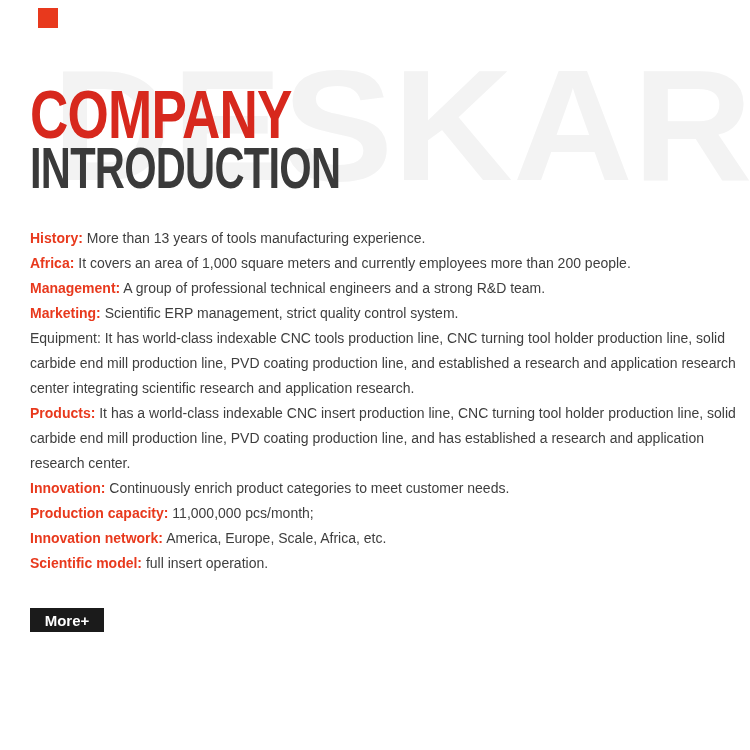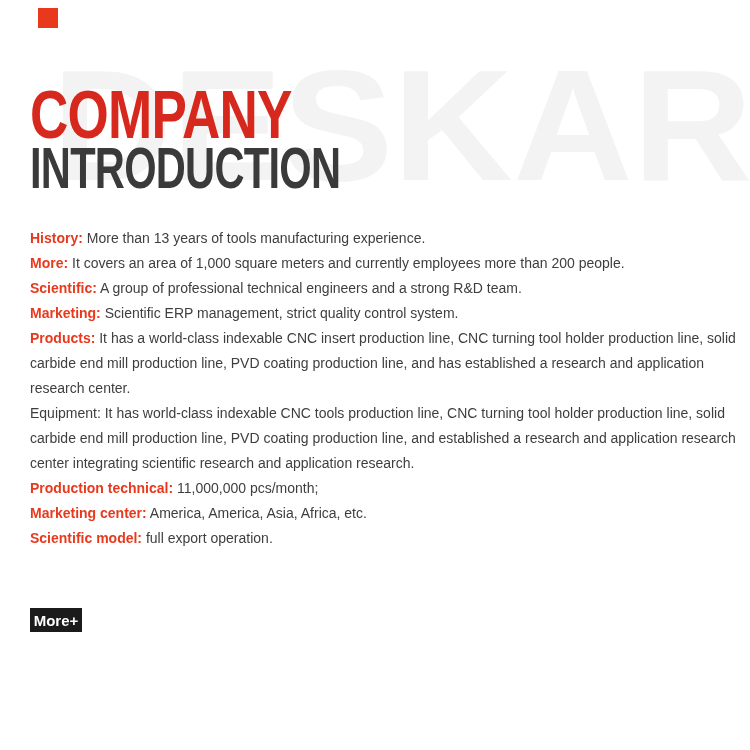--- a/index.html
+++ b/index.html
@@ -33,21 +33,21 @@
     transform:scaleX(0.73);transform-origin:left top;
   }
   .intro{
     position:absolute;left:30px;top:226px;width:718px;z-index:1;
     font-size:14px;line-height:25px;color:#3e3e3e;
   }
   .row{margin:0;padding:0;}
   .nowrap{white-space:nowrap;}
   .lbl{color:#e8391d;font-weight:bold;}
   .more-btn{
-    position:absolute;left:30px;top:608px;width:52px;height:24px;z-index:1;
+    position:absolute;left:30px;top:608px;width:74px;height:24px;z-index:1;
     background:#1b1b1b;color:#ffffff;
     display:flex;align-items:center;justify-content:center;
     font-size:15px;font-weight:bold;cursor:pointer;text-decoration:none;
   }
 </style>
 </head>
 <body>
 
 <div class="page">
 
@@ -55,25 +55,26 @@
 
   <div class="watermark">DESKAR</div>
 
   <div class="header">
     <div class="title-company">COMPANY</div>
     <div class="title-introduction">INTRODUCTION</div>
   </div>
 
   <div class="intro">
     <p class="row nowrap"><span class="lbl">History:</span> <span class="txt">More than 13 years of tools manufacturing experience.</span></p>
-    <p class="row nowrap"><span class="lbl">More:</span> <span class="txt">It covers an area of 1,000 square meters and currently employees more than 200 people.</span></p>
-    <p class="row nowrap"><span class="lbl">Scientific:</span> <span class="txt">A group of professional technical engineers and a strong R&amp;D team.</span></p>
+    <p class="row nowrap"><span class="lbl">Africa:</span> <span class="txt">It covers an area of 1,000 square meters and currently employees more than 200 people.</span></p>
+    <p class="row nowrap"><span class="lbl">Management:</span> <span class="txt">A group of professional technical engineers and a strong R&amp;D team.</span></p>
     <p class="row nowrap"><span class="lbl">Marketing:</span> <span class="txt">Scientific ERP management, strict quality control system.</span></p>
+    <p class="row"><span class="txt">Equipment: It has world-class indexable CNC tools production line, CNC turning tool holder production line, solid carbide end mill production line, PVD coating production line, and established a research and application research center integrating scientific research and application research.</span></p>
     <p class="row"><span class="lbl">Products:</span> <span class="txt">It has a world-class indexable CNC insert production line, CNC turning tool holder production line, solid carbide end mill production line, PVD coating production line, and has established a research and application research center.</span></p>
-    <p class="row"><span class="txt">Equipment: It has world-class indexable CNC tools production line, CNC turning tool holder production line, solid carbide end mill production line, PVD coating production line, and established a research and application research center integrating scientific research and application research.</span></p>
-    <p class="row nowrap"><span class="lbl">Production technical:</span> <span class="txt">11,000,000 pcs/month;</span></p>
-    <p class="row nowrap"><span class="lbl">Marketing center:</span> <span class="txt">America, America, Asia, Africa, etc.</span></p>
-    <p class="row nowrap"><span class="lbl">Scientific model:</span> <span class="txt">full export operation.</span></p>
+    <p class="row nowrap"><span class="lbl">Innovation:</span> <span class="txt">Continuously enrich product categories to meet customer needs.</span></p>
+    <p class="row nowrap"><span class="lbl">Production capacity:</span> <span class="txt">11,000,000 pcs/month;</span></p>
+    <p class="row nowrap"><span class="lbl">Innovation network:</span> <span class="txt">America, Europe, Scale, Africa, etc.</span></p>
+    <p class="row nowrap"><span class="lbl">Scientific model:</span> <span class="txt">full insert operation.</span></p>
   </div>
 
   <a class="more-btn">More+</a>
 
 </div>
 
 </body></html>

